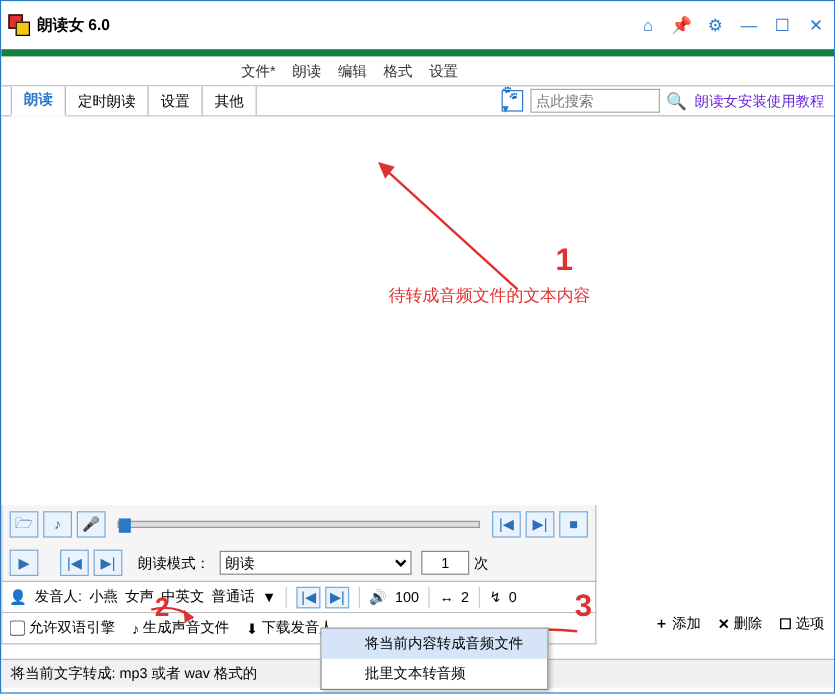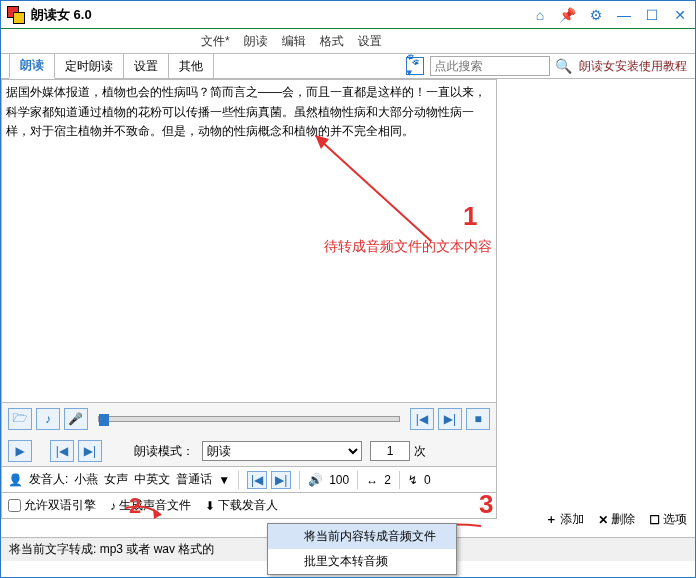--- a/index.html
+++ b/index.html
@@ -1,60 +1,60 @@
 <!DOCTYPE html>
 <html><head>
 <meta charset="utf-8">
 <style>
 * { box-sizing: border-box; margin: 0; padding: 0; font-family: "Microsoft YaHei", SimSun, sans-serif; font-size: 12px; }
 body { background: #fff; width: 696px; height: 578px; border: 1px solid #2b78c9; position: relative; overflow: hidden; }
-.titlebar { height: 28px; background: #fff; border-bottom: 1px solid #15803d; display: flex; align-items: center; padding: 0 6px; }
+.titlebar { height: 46px; background: #fff; border-bottom: 6px solid #15803d; display: flex; align-items: center; padding: 0 6px; }
 .logo { width: 18px; height: 18px; display: inline-flex; margin-right: 6px; }
 .logo-inner { width: 18px; height: 18px; position: relative; }
 .logo-inner::before { content:""; position:absolute; width:10px; height:10px; background:#e03131; left:0; top:0; border:1px solid #000;}
 .logo-inner::after { content:""; position:absolute; width:10px; height:10px; background:#f5c518; right:0; bottom:0; border:1px solid #000;}
 .title-txt { font-weight: bold; font-size: 13px; }
 .win-btns { margin-left: auto; display: flex; gap: 10px; color: #2b78c9; }
 .win-btns span { cursor: pointer; width: 18px; text-align: center; font-size: 14px; }
 .menubar { height: 24px; display: flex; align-items: center; padding-left: 200px; gap: 14px; color: #333; }
 .menubar span { cursor: pointer; }
 .toolbar { height: 26px; display: flex; align-items: stretch; border-bottom: 1px solid #bbb; border-top: 1px solid #bbb; background: #fff; }
 .tab { padding: 4px 10px; border-right: 1px solid #bbb; border-left: 1px solid #bbb; cursor: pointer; display: flex; align-items: center; margin-left: -1px; background: #fff; }
 .tab:first-child { margin-left: 8px; }
 .tab.active { color: #2b78c9; font-weight: bold; border-bottom: 2px solid #fff; margin-bottom: -1px; }
 .search-area { margin-left: auto; display: flex; align-items: center; gap: 6px; padding-right: 8px; }
 .paw { width: 18px; height: 18px; border:1px solid #2b78c9; color:#2b78c9; display:flex; align-items:center; justify-content:center; font-size:11px;}
-.search-input { width: 120px; height: 20px; border: 1px solid #aaa; padding: 0 4px; color: #888; }
+.search-input { width: 108px; height: 20px; border: 1px solid #aaa; padding: 0 4px; color: #888; }
 .search-btn { color: #2b78c9; font-size: 14px; cursor: pointer; }
-.help-link { color: #7f1d1d; cursor: pointer; }
+.help-link { color: #6d28d9; cursor: pointer; }
 .main-row { display: flex; height: 324px; }
 .text-pane { width: 496px; height: 324px; border: 1px solid #bbb; background: #fff; padding: 2px 4px; line-height: 1.5; font-size: 13px; overflow: hidden; position: relative; }
 .side-pane { flex: 1; border: 1px solid #bbb; border-left: none; display: flex; flex-direction: column; }
 .side-sel { margin: 0; height: 20px; border: 1px solid #888; background: #eee; }
 .side-body { flex:1; background:#fff; }
 .controls { height: 64px; background: #f5f5f5; border: 1px solid #bbb; border-top: none; width: 496px; }
 .ctrl-row { height: 32px; display: flex; align-items: center; gap: 4px; padding: 0 6px; }
 .pbtn { width: 24px; height: 22px; border: 1px solid #7aa8d8; background: #eaf3fc; display: flex; align-items: center; justify-content: center; cursor: pointer; color: #2b6fb5; font-size: 12px; }
 .pbtn.play { color:#2b6fb5; }
 .slider { flex:1; height:6px; background:#ddd; border:1px solid #999; margin:0 6px; position:relative; }
 .slider::before { content:""; position:absolute; left:0; top:-3px; width:10px; height:12px; background:#2b78c9; }
-.mode-lbl { margin-left: 28px; }
+.mode-lbl { margin-left: 9px; }
 .mode-sel { width: 160px; height: 20px; border:1px solid #888; background:#fff; margin:0 4px;}
 .times-input { width:40px; height:20px; border:1px solid #888; text-align:center; }
 .voice-bar { width:496px; height:26px; background:#fff; border:1px solid #bbb; border-top:none; display:flex; align-items:center; padding:0 6px; gap:6px; }
 .voice-bar .ico { color:#333; }
 .voice-seg { display:flex; align-items:center; gap:4px; }
 .sep { width:1px; height:18px; background:#ccc; margin:0 2px;}
 .gen-bar { width:496px; height:26px; background:#fff; border:1px solid #bbb; border-top:none; display:flex; align-items:center; padding:0 6px; gap:14px; }
 .chk { display:flex; align-items:center; gap:3px; }
 .gen-link { cursor:pointer; display:flex; align-items:center; gap:3px; }
 .context-menu { position:absolute; left:266px; top:522px; width:190px; background:#fff; border:1px solid #888; box-shadow:2px 2px 4px rgba(0,0,0,.3); z-index:10;}
 .context-menu div { padding:4px 10px 4px 36px; cursor:pointer; white-space: nowrap; }
 .context-menu div:first-child { background:#d5e5f7; }
-.status-bar { position:absolute; bottom:16px; left:0; right:0; height:24px; background:#f0f0f0; border-top:1px solid #bbb; display:flex; align-items:center; padding:0 8px;}
+.status-bar { position:absolute; bottom:4px; left:0; right:0; height:24px; background:#f0f0f0; border-top:1px solid #bbb; display:flex; align-items:center; padding:0 8px;}
 .bottom-right { position:absolute; right:8px; top:510px; display:flex; gap:14px; align-items:center;}
 .bottom-right span { cursor:pointer; display:flex; align-items:center; gap:3px;}
 .annot { position:absolute; color:#e03131; font-size:14px; pointer-events:none; z-index:5;}
 .red-arrow { position:absolute; pointer-events:none; z-index:5;}
 </style>
 </head>
 <body>
 
 <div class="titlebar">
   <span class="logo">
@@ -94,23 +94,20 @@
     </div>
   <div class="search-area">
     <span class="paw">🐾▾</span>
     <input class="search-input" placeholder="点此搜索" style="">
     <span class="search-btn">🔍</span>
     <span class="help-link">朗读女安装使用教程</span>
   </div>
 </div>
 
 <div class="main-row">
-  <div class="text-pane">
-    <span>据国外媒体报道，植物也会的性病吗？简而言之——会，而且一直都是这样的！一直以来，科学家都知道通过植物的花粉可以传播一些性病真菌。虽然植物性病和大部分动物性病一样，对于宿主植物并不致命。但是，动物的性病概念和植物的并不完全相同。</span>
-  </div>
 </div>
 
 <div class="controls">
   <div class="ctrl-row">
     <span class="pbtn">🗁</span>
     <span class="pbtn">♪</span>
     <span class="pbtn">🎤</span>
     <div class="slider"></div>
     <span class="pbtn">|◀</span>
     <span class="pbtn">▶|</span>

